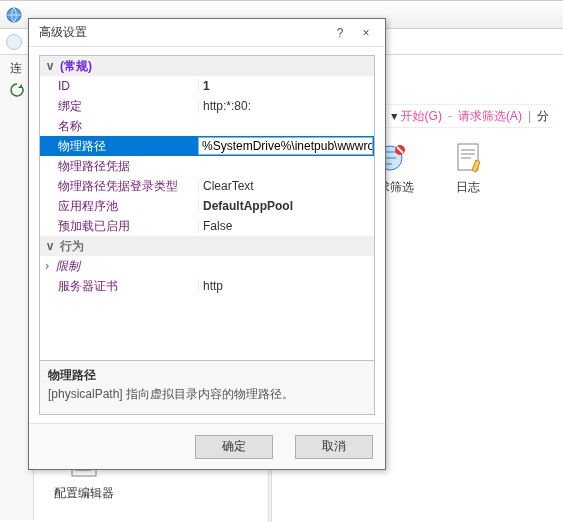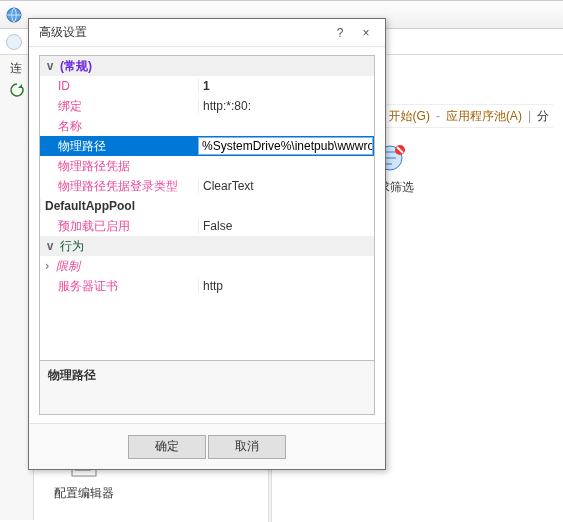--- a/index.html
+++ b/index.html
@@ -10,54 +10,54 @@
 .bg-titlebar .icon-globe { width: 16px; height: 16px; }
 .bg-toolbar { height: 26px; border-bottom: 1px solid #d8d8d8; display: flex; align-items: center; padding-left: 6px; gap: 4px; }
 .bg-nav { width: 16px; height: 16px; border-radius: 50%; background: #e8f0f8; border: 1px solid #b8c8d8; }
 .bg-body { display: flex; height: calc(100% - 56px); }
 .bg-sidebar { width: 34px; background: #f7f7f7; border-right: 1px solid #ddd; padding-top: 4px; display:flex; flex-direction:column; align-items:center; gap:4px;}
 .bg-sidebar .sb-icon{width:18px;height:18px;}
 .bg-main { flex: 1; padding: 18px 10px 10px 10px; position: relative; }
 .bg-page-title { font-size: 16px; font-weight: 400; color: #333; margin-bottom: 10px; padding-left: 4px; }
 .bg-filterbar { height: 24px; display: flex; align-items: center; gap: 6px; color: #333; border-top:1px solid #eee; border-bottom:1px solid #eee; padding: 2px 4px; margin-bottom:8px;}
 .bg-filterbar .spacer{flex:1;}
-.bg-filterbar .lnk{color:#a16207;}
+.bg-filterbar .lnk{color:#ec4899;}
 .bg-filterbar .sep{color:#999;}
 .icon-grid { display: flex; flex-wrap: wrap; gap: 8px 18px; padding: 4px; }
 .icon-item { width: 60px; display: flex; flex-direction: column; align-items: center; gap: 4px; text-align: center; color: #333; line-height: 1.2; }
 .icon-item .ic { width: 36px; height: 36px; }
 .bg-lower { position:absolute; bottom:20px; left:10px; }
 .bg-lower .icon-item{ width:80px;}
 .bg-splitter{ position:absolute; left:268px; top:56px; bottom:0; width:4px; background:#f2f2f2; border-left:1px solid #ddd; border-right:1px solid #ddd;}
 
 
 .dialog { position: absolute; left: 28px; top: 18px; width: 358px; height: 452px; background: #fff; border: 1px solid #707070; box-shadow: 2px 2px 6px rgba(0,0,0,0.25); display: flex; flex-direction: column; }
 .dlg-titlebar { height: 28px; background: #fff; border-bottom: 1px solid #e5e5e5; display: flex; align-items: center; padding: 0 6px 0 10px; }
 .dlg-titlebar .title { flex: 1; color: #333; }
 .dlg-titlebar .tb-btn { width: 26px; height: 20px; display: flex; align-items: center; justify-content: center; color: #555; }
 
 .dlg-content { flex: 1; padding: 8px 10px 8px 10px; display: flex; flex-direction: column; }
 .prop-grid { flex: 1; border: 1px solid #c0c0c0; background: #fff; overflow: hidden; display:flex; flex-direction:column;}
 .pg-rows{flex:1; overflow:auto;}
 .pg-row { display: flex; align-items: center; height: 20px; }
 .pg-cat { background: #f0f0f0; font-weight: bold; color: #333; padding-left: 2px; }
 .pg-expand { width: 16px; text-align: center; color: #666; cursor: pointer; font-family: monospace;}
-.pg-name { width: 158px; padding-left: 2px; color: #ec4899; white-space: nowrap; overflow: hidden; }
+.pg-name { width: 158px; padding-left: 2px; color: #701a75; white-space: nowrap; overflow: hidden; }
 .pg-value { flex: 1; color: #333; padding-left: 4px; white-space: nowrap; overflow: hidden; border-left:1px solid #eee;}
 .pg-bold .pg-value{ font-weight: bold; }
 .pg-row.selected { background: #0078d7; color: #fff; }
 .pg-row.selected .pg-name { color: #fff; }
 .pg-row.selected .pg-value { background: #fff; color: #000; border: 1px solid #7eb4ea; height: 18px; line-height: 16px; margin-right: 1px; padding-left:3px;}
 .pg-indent .pg-name{ padding-left: 18px; }
 
 .pg-desc { border-top: 1px solid #c0c0c0; padding: 6px 8px; height: 54px; background: #f7f7f7;}
 .pg-desc .d-title { font-weight: bold; color: #333; margin-bottom: 2px; }
 .pg-desc .d-body { color: #555; }
 
-.dlg-buttons { height: 46px; display: flex; align-items: center; justify-content: center; gap: 2px; padding: 0 12px; border-top: 1px solid #e5e5e5; background:#f9f9f9;}
+.dlg-buttons { height: 46px; display: flex; align-items: center; justify-content: flex-end; gap: 22px; padding: 0 12px; border-top: 1px solid #e5e5e5; background:#f9f9f9;}
 .dlg-buttons button { width: 78px; height: 24px; background: #e1e1e1; border: 1px solid #adadad; color: #333; }
 
 svg { display: block; }
 </style>
 </head>
 <body>
 
 <div class="bg-window">
   <div class="bg-titlebar">
     <span class="icon-globe">
@@ -83,21 +83,21 @@
             <path d="M14 3v4h-4z" fill="#2a7a2a"></path>
           </svg>
       </span>
     </div>
     <div class="bg-main">
       <div class="bg-page-title">NHGLFJMQ 主页</div>
       <div class="bg-filterbar">
         <span class="spacer"></span>
         <span>▾ <span class="lnk">开始(G)</span></span>
         <span class="sep">-</span>
-        <span class="lnk">应用程序池(A)</span>
+        <span class="lnk">请求筛选(A)</span>
         <span class="sep">|</span>
         <span>分</span>
       </div>
       <div class="icon-grid" id="icon-grid">
           <div class="icon-item">
             <span class="ic">
               <svg viewBox="0 0 36 36">
                 <rect x="4" y="6" width="28" height="20" rx="2" fill="#dff0d8" stroke="#7aa"></rect>
                 <path d="M10 16l6-6 6 6-6 6z" fill="#5b5"></path>
                 <path d="M4 28l6-4 6 4" stroke="#888" fill="none"></path>
@@ -139,20 +139,32 @@
           <div class="icon-item">
             <span class="ic">
               <svg viewBox="0 0 36 36">
                 <circle cx="18" cy="18" r="12" fill="#cfe6fb" stroke="#3a7bd5"></circle>
                 <path d="M12 12h12M12 18h12M12 24h8" stroke="#3a7bd5"></path>
                 <circle cx="28" cy="10" r="5" fill="#e33"></circle>
                 <line x1="25" y1="7" x2="31" y2="13" stroke="#fff" stroke-width="2"></line>
               </svg>
             </span>
             <span>请求筛选</span>
+          </div>
+          <div class="icon-item">
+            <span class="ic">
+              <svg viewBox="0 0 36 36">
+                <rect x="8" y="4" width="20" height="26" fill="#fff" stroke="#888"></rect>
+                <line x1="11" y1="10" x2="25" y2="10" stroke="#888"></line>
+                <line x1="11" y1="14" x2="25" y2="14" stroke="#888"></line>
+                <line x1="11" y1="18" x2="21" y2="18" stroke="#888"></line>
+                <path d="M22 30l4-10 4 2-4 10z" fill="#fc6" stroke="#c80"></path>
+              </svg>
+            </span>
+            <span>日志</span>
           </div>
         </div>
       <div class="bg-lower">
         <div class="icon-item">
           <span class="ic">
             <svg viewBox="0 0 36 36">
                 <rect x="6" y="6" width="24" height="24" fill="#fff" stroke="#888"></rect>
                 <rect x="9" y="9" width="18" height="4" fill="#cde"></rect>
                 <rect x="9" y="15" width="18" height="2" fill="#bbb"></rect>
                 <rect x="9" y="19" width="14" height="2" fill="#bbb"></rect>
@@ -197,42 +209,44 @@
         </div>
         <div class="pg-row pg-indent">
           <span class="pg-name">物理路径凭据</span>
           <span class="pg-value"></span>
         </div>
         <div class="pg-row pg-indent">
           <span class="pg-name">物理路径凭据登录类型</span>
           <span class="pg-value">ClearText</span>
         </div>
         <div class="pg-row pg-indent pg-bold">
+          <span class="pg-name">应用程序池</span>
           <span class="pg-value">DefaultAppPool</span>
         </div>
         <div class="pg-row pg-indent">
           <span class="pg-name">预加载已启用</span>
           <span class="pg-value">False</span>
         </div>
         <div class="pg-row pg-cat">
           <span class="pg-expand">v</span>
-          <span class="pg-name" style="font-weight:normal;color:#14532d;">行为</span>
+          <span class="pg-name" style="font-weight:bold;color:#737373;">行为</span>
         </div>
         <div class="pg-row pg-indent">
           <span class="pg-expand" style="width:14px;">›</span>
           <span class="pg-name" style="width:144px;padding-left:2px;font-style:italic;">限制</span>
           <span class="pg-value"></span>
         </div>
         <div class="pg-row pg-indent">
           <span class="pg-name">服务器证书</span>
           <span class="pg-value">http</span>
         </div>
       </div>
       <div class="pg-desc">
         <div class="d-title">物理路径</div>
+        <div class="d-body">[physicalPath] 指向虚拟目录内容的物理路径。</div>
       </div>
     </div>
   </div>
   <div class="dlg-buttons">
     <button>确定</button>
     <button>取消</button>
   </div>
 </div>
 
 </body></html>

